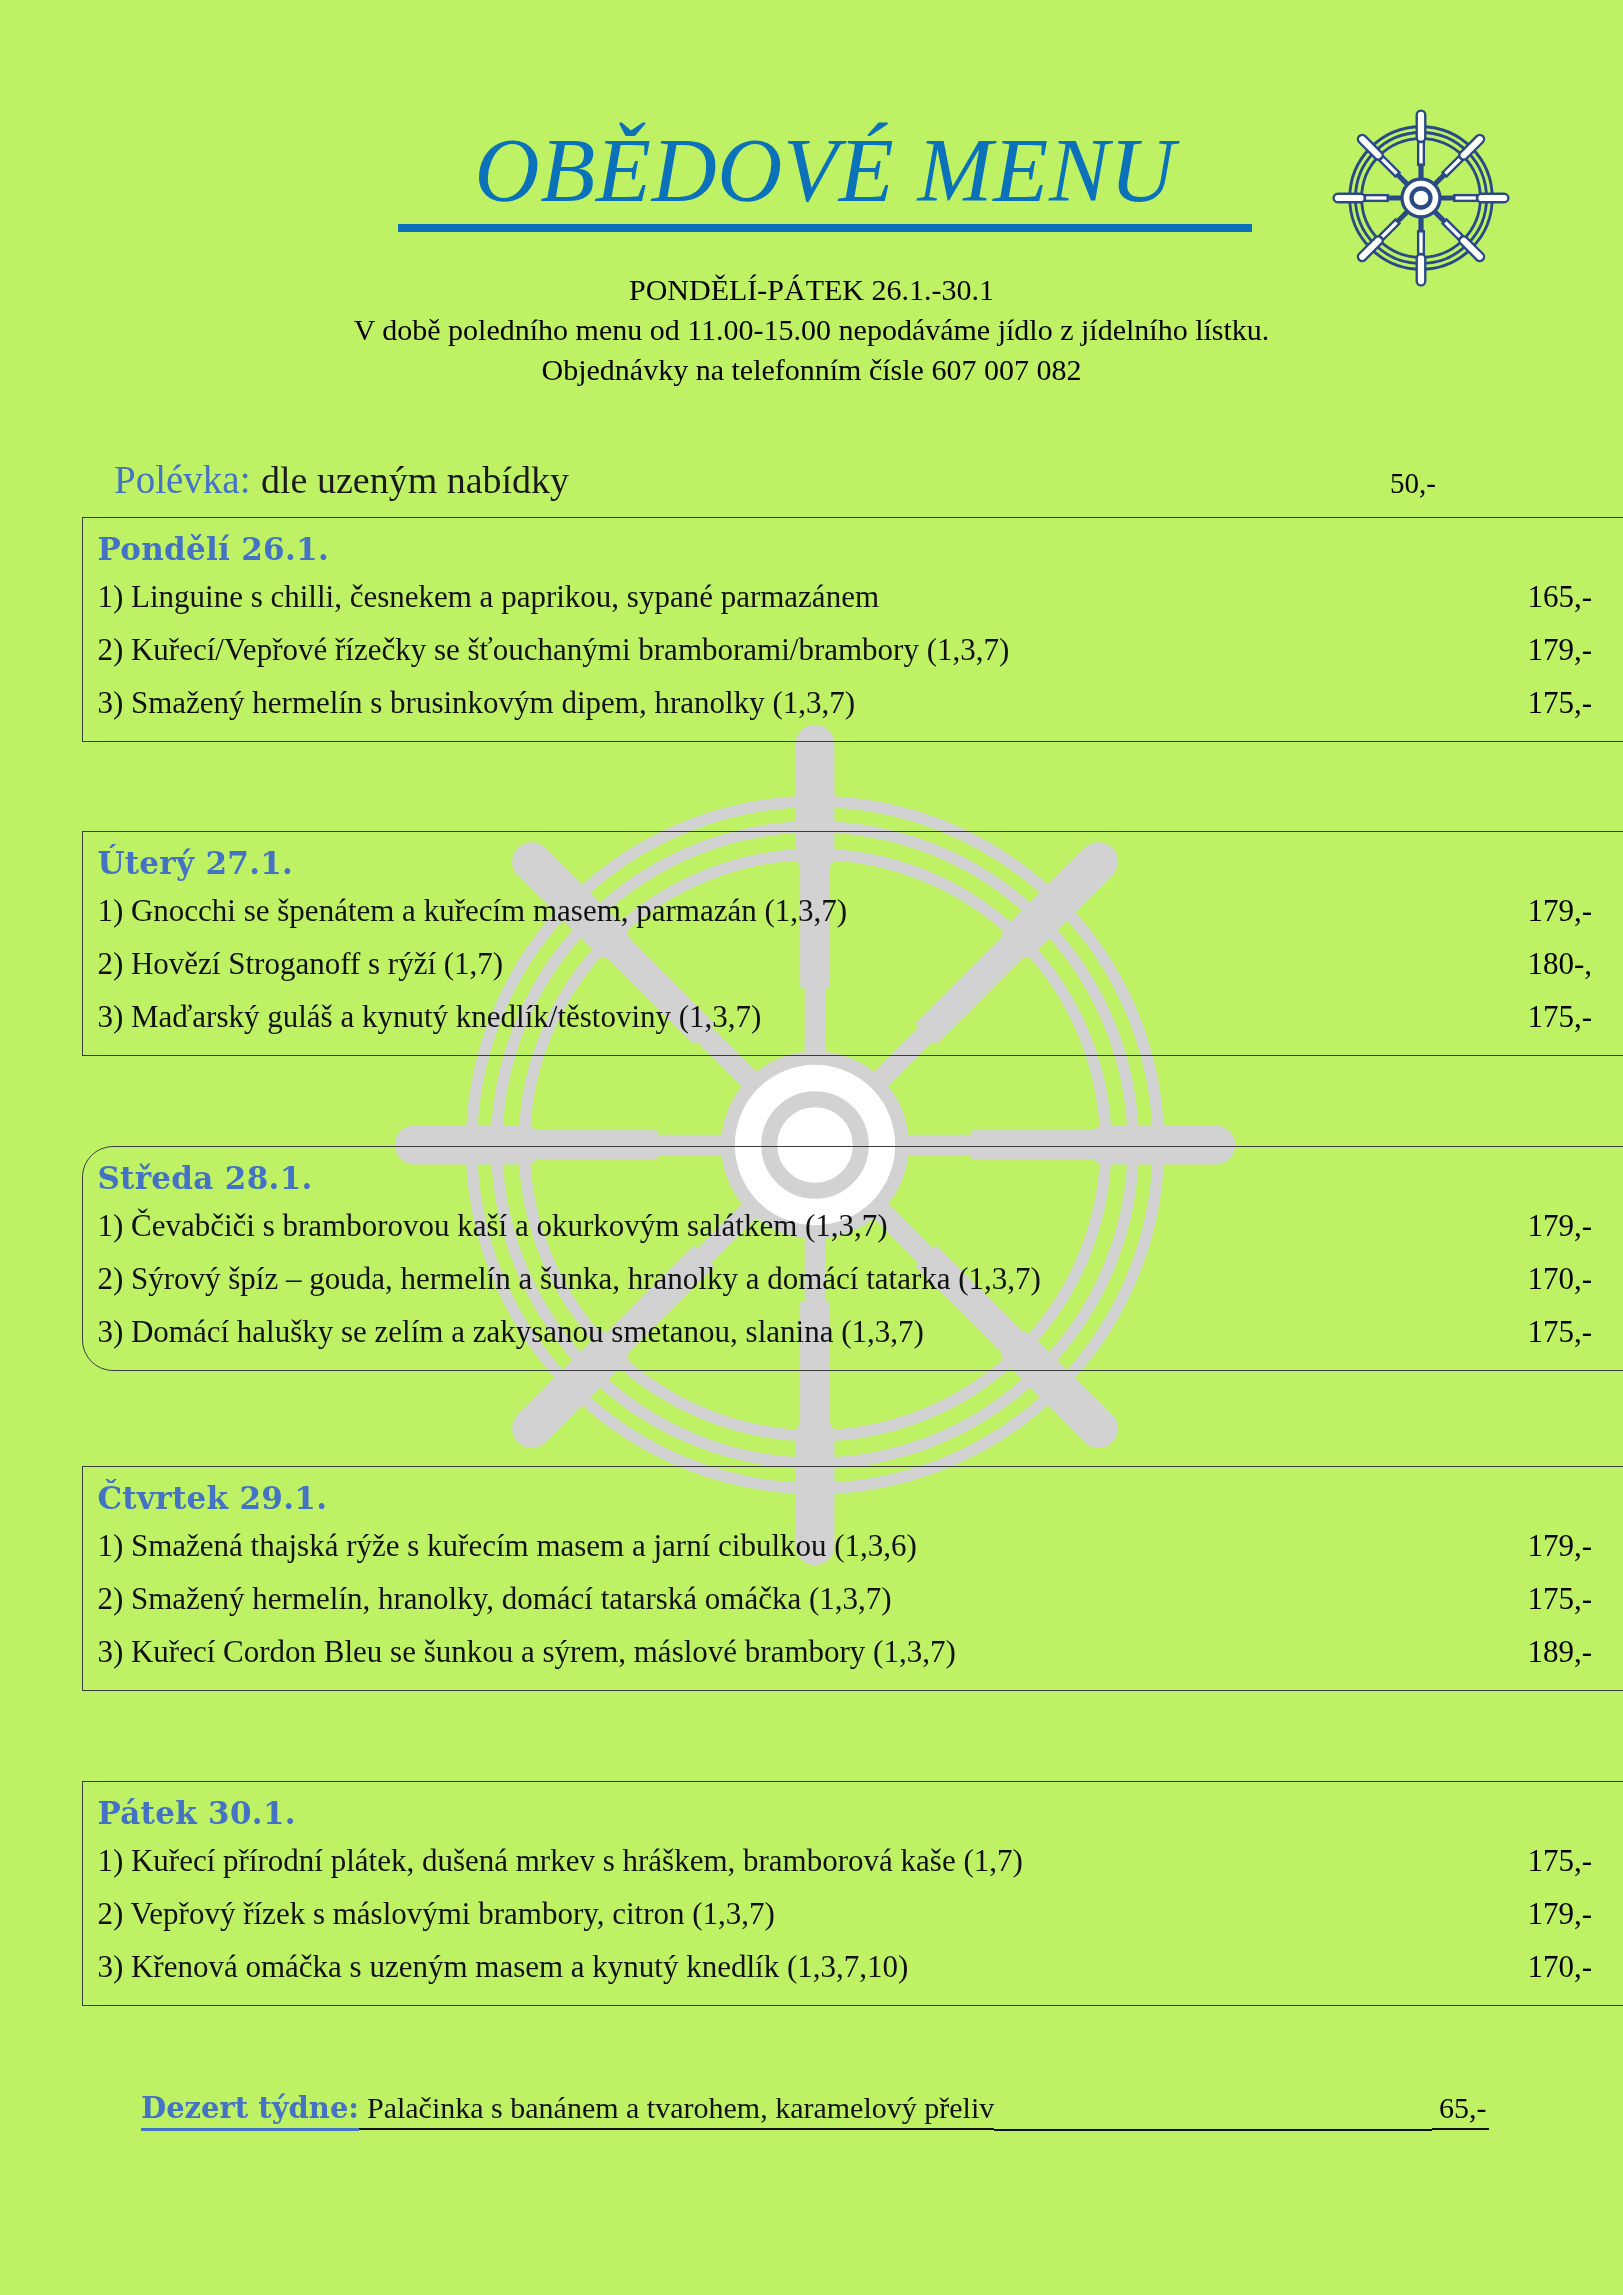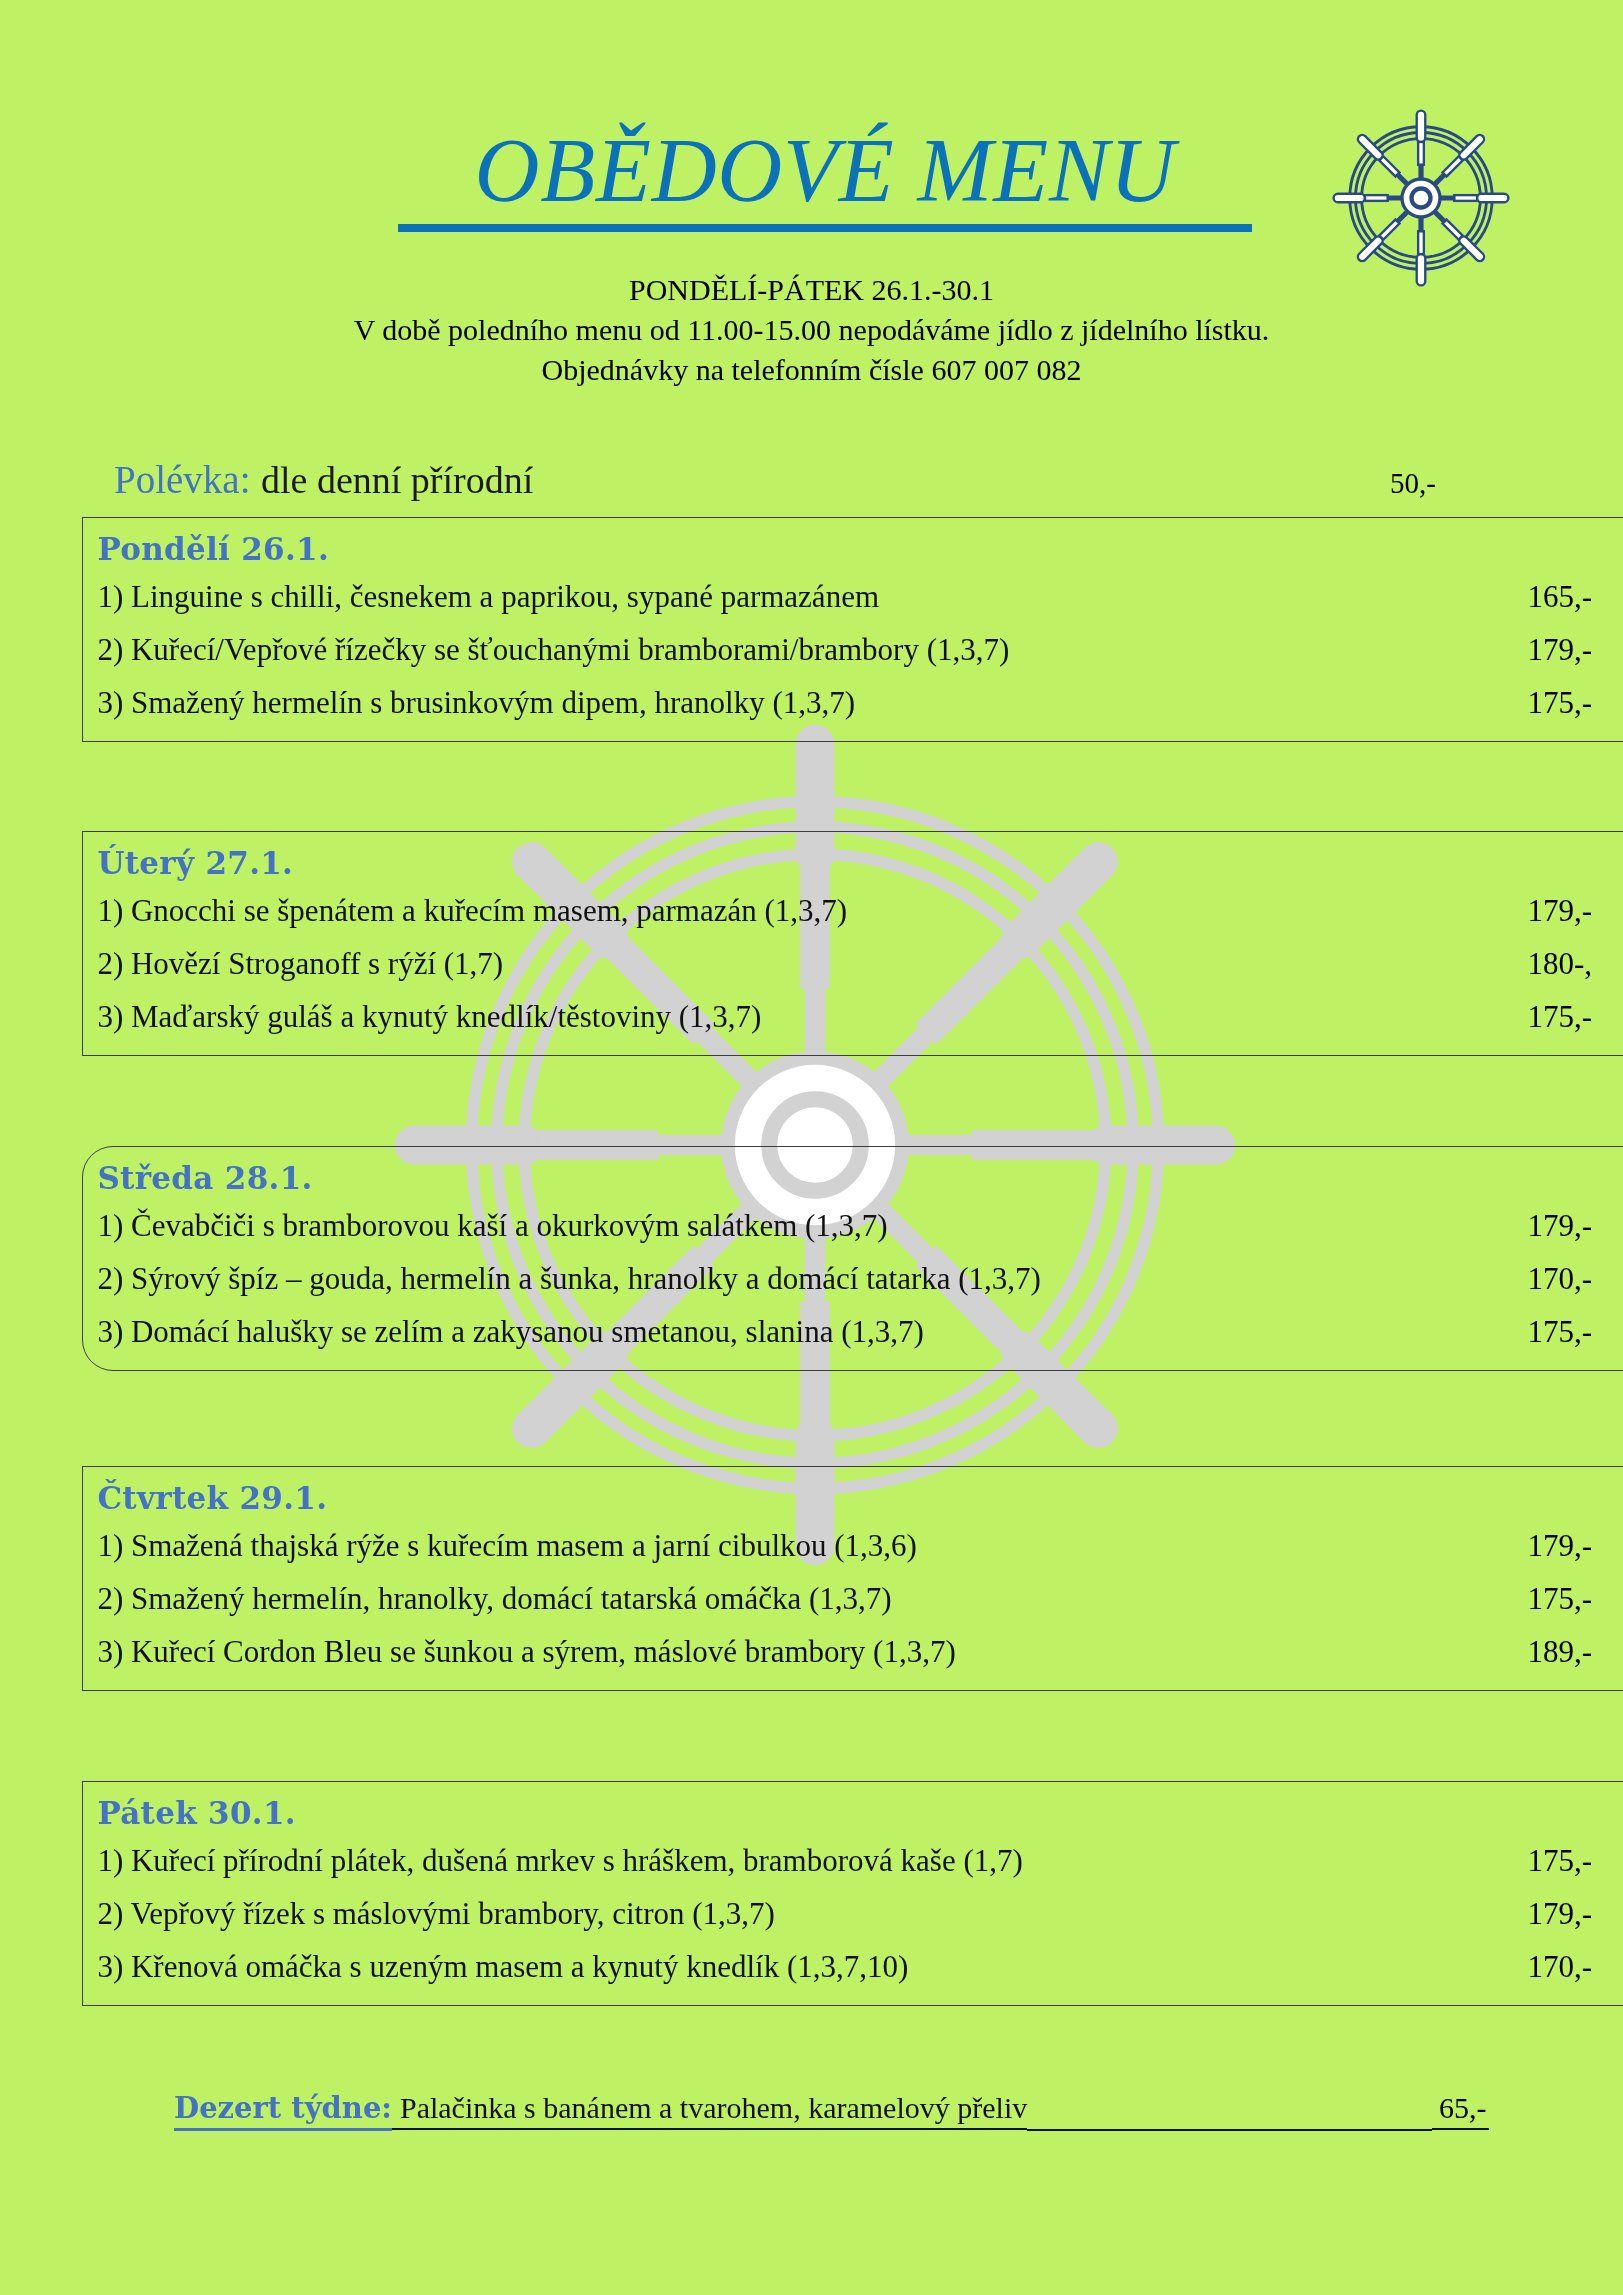--- a/index.html
+++ b/index.html
@@ -168,21 +168,20 @@
     z-index: 3;
   }
   #dessert-label {
     font-family: "DejaVu Serif", "Liberation Serif", serif;
     font-weight: 700;
     font-size: 29px;
     color: #4472C4;
     border-bottom: 3.3px solid #4472C4;
     padding-bottom: 2.6px;
     white-space: nowrap;
-    margin-left: 33px;
   }
   #dessert-name {
     font-size: 30px;
     color: #111111;
     border-bottom: 2.6px solid #111111;
     padding-bottom: 3.3px;
     padding-left: 7.9px;
     white-space: nowrap;
   }
   #dessert-fill {
@@ -329,21 +328,21 @@
 
     <div id="subheader">
       <div>PONDĚLÍ-PÁTEK 26.1.-30.1</div>
       <div>V době poledního menu od 11.00-15.00 nepodáváme jídlo z jídelního lístku.</div>
       <div>Objednávky na telefonním čísle 607 007 082</div>
     </div>
   </div>
 
   <div id="soup-row">
     <span id="soup-label">Polévka:</span>
-    <span id="soup-name">dle denní přírodní</span>
+    <span id="soup-name">dle uzeným nabídky</span>
     <span id="soup-price">50,-</span>
   </div>
 
   <div class="day-table" style="top:517px;">
     <div class="day-heading">Pondělí 26.1.</div>
     <div class="dish-row">
       <span class="dish-name">1) Linguine s chilli, česnekem a paprikou, sypané parmazánem</span>
       <span class="dish-spacer"></span>
       <span class="dish-price">165,-</span>
     </div>

